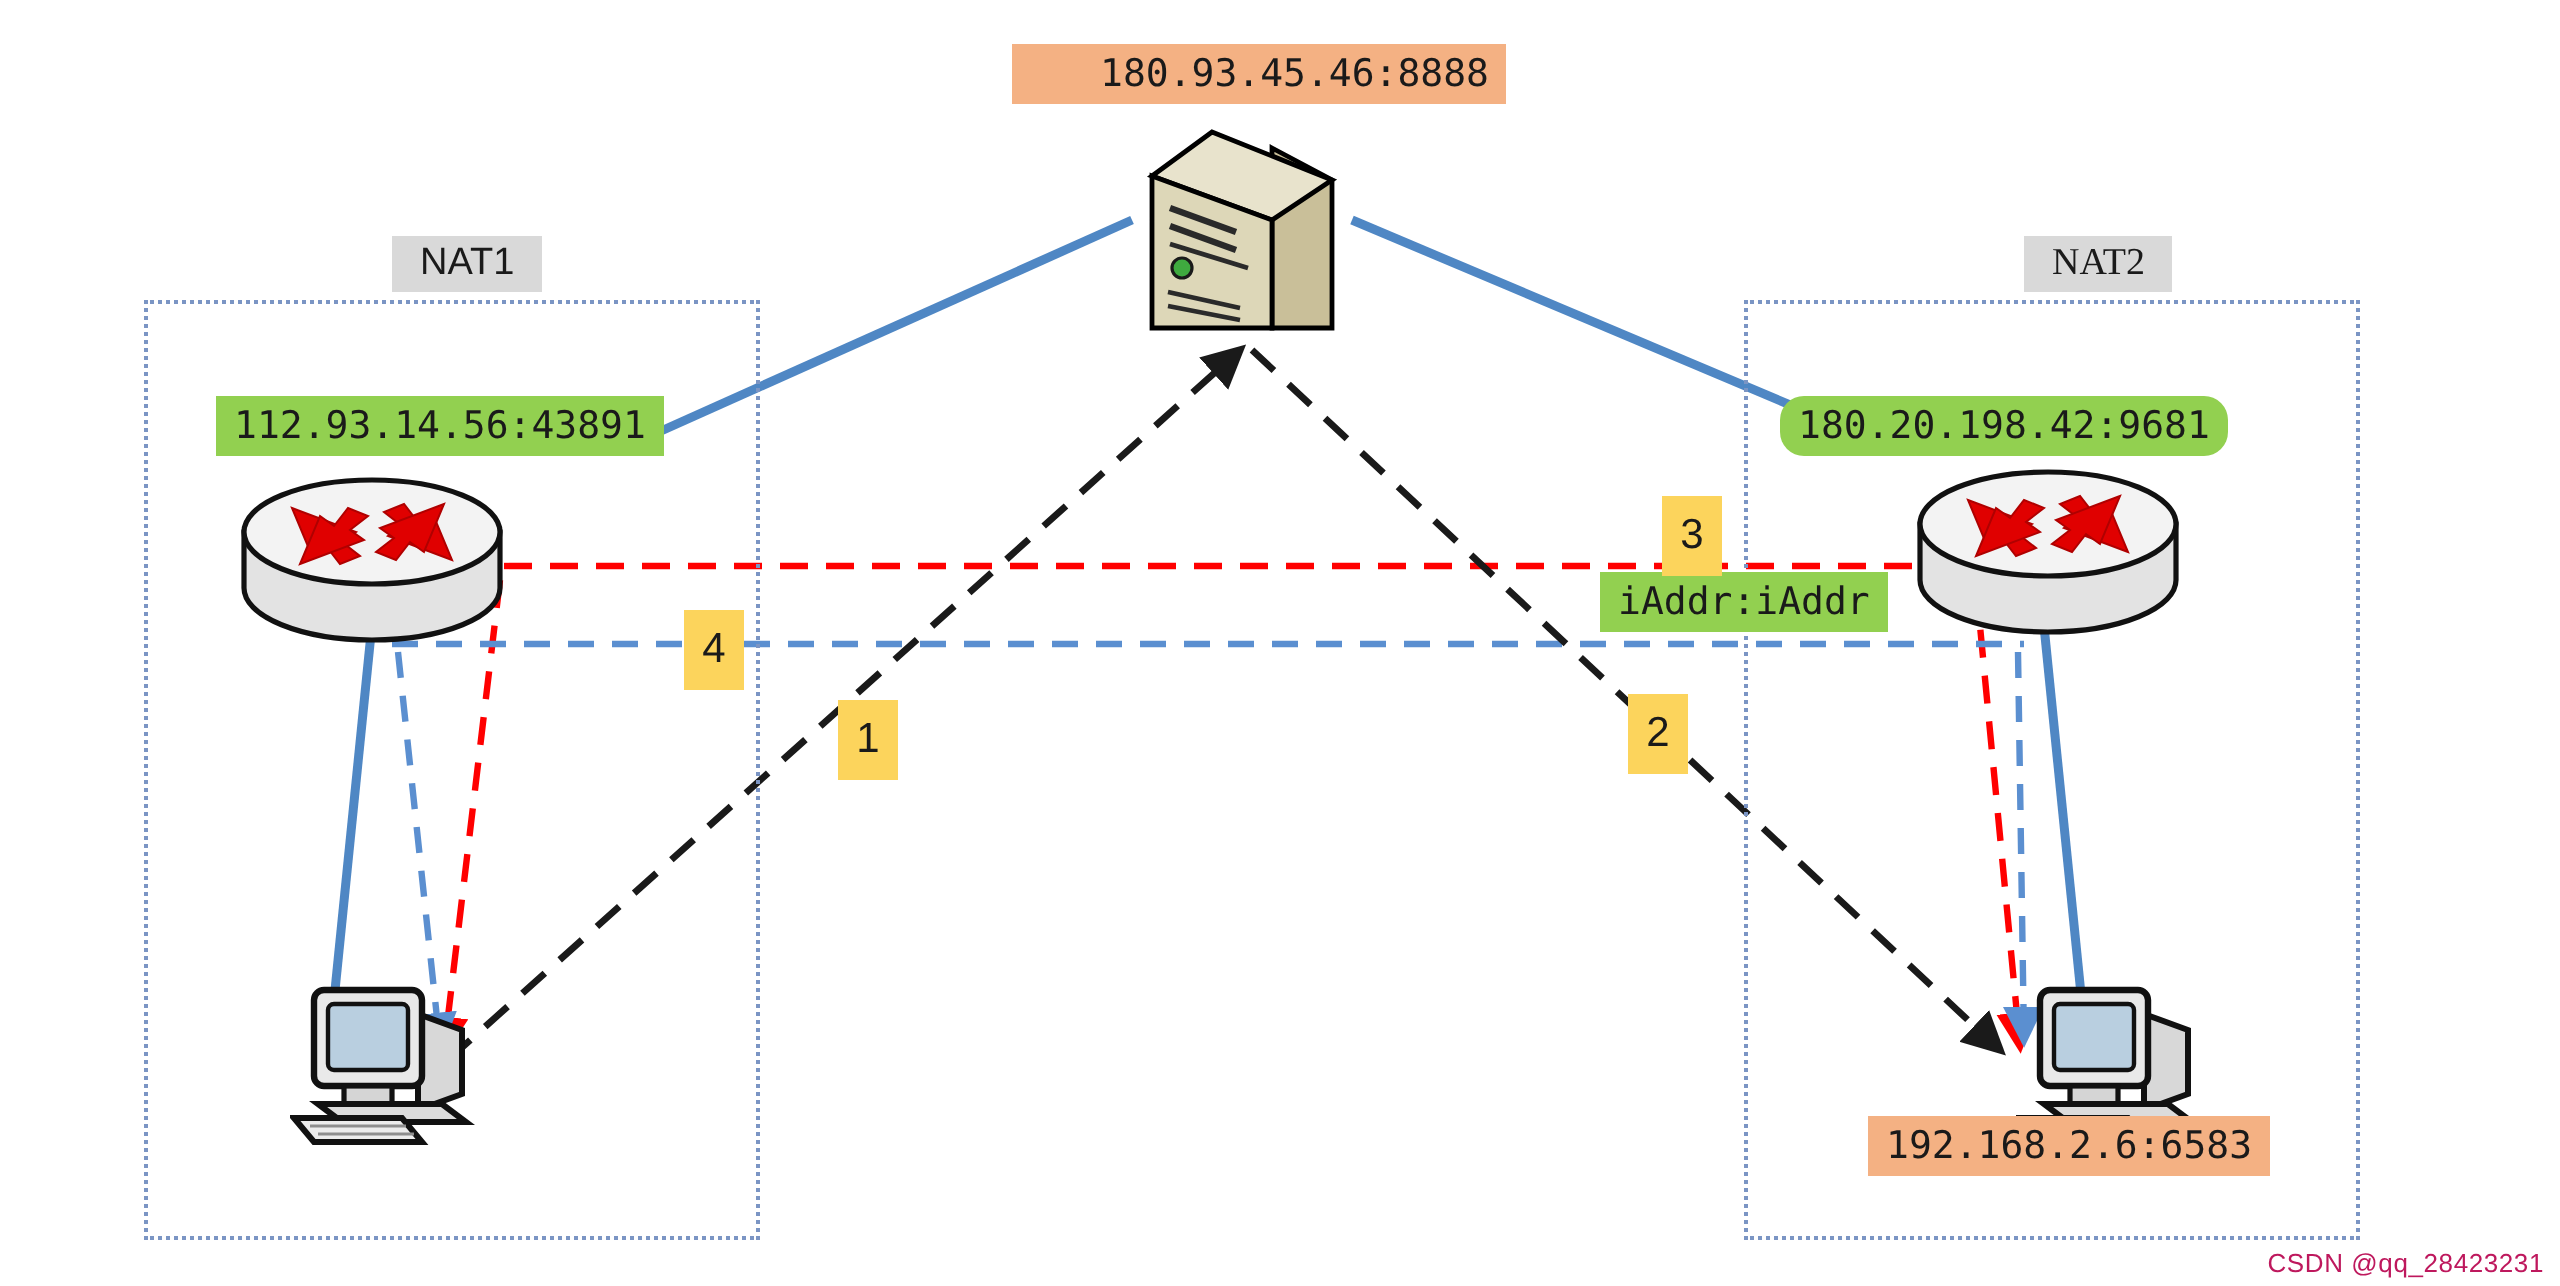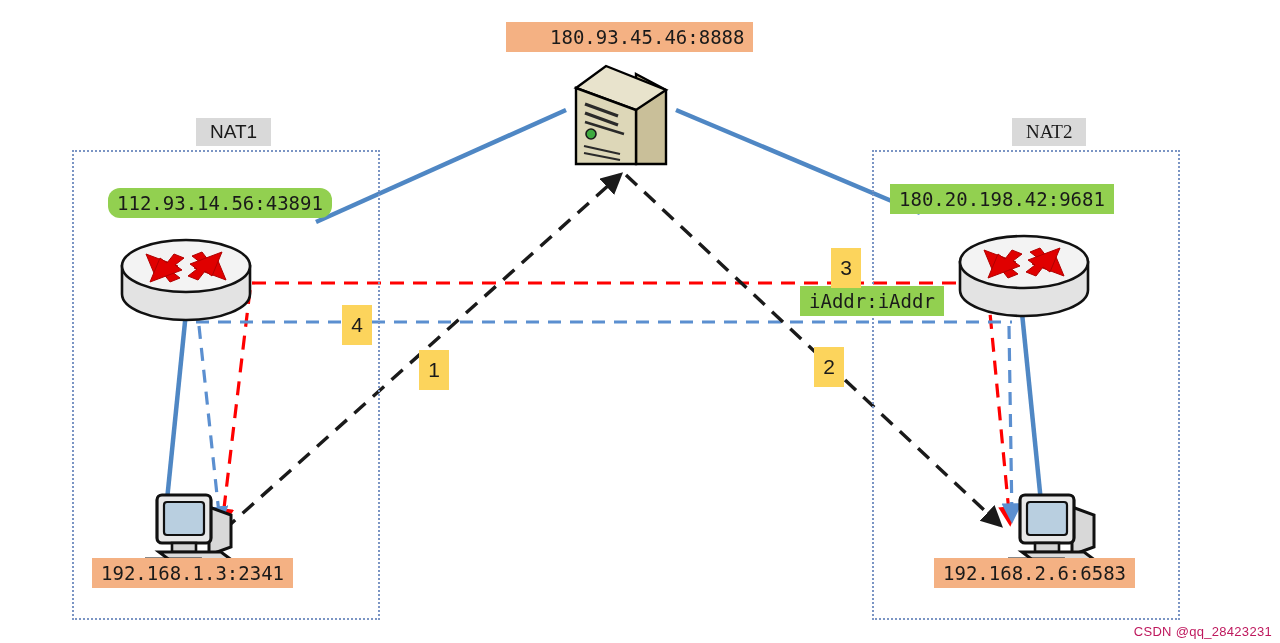--- a/index.html
+++ b/index.html
@@ -144,55 +144,54 @@
       <ellipse cx="68" cy="30" rx="64" ry="26" fill="#f3f3f3" stroke="#111" stroke-width="2.6"></ellipse>
       <g fill="#e00000" stroke="#b00000" stroke-width="1">
         <path d="M28,18 L60,30 L53,35 L62,42 L52,46 L45,37 L38,42 z"></path>
         <path d="M108,44 L76,32 L83,27 L74,20 L84,16 L91,25 L98,20 z"></path>
         <path d="M104,16 L72,28 L79,33 L70,40 L80,44 L87,35 L94,40 z"></path>
         <path d="M32,46 L64,34 L57,29 L66,22 L56,18 L49,27 L42,22 z"></path>
       </g>
     </svg>
   </div>
 
-  <div class="lbl lbl-green" style="left:108px;top:188px;border-radius:12px;">112.93.14.56:43891</div>
+  <div class="lbl lbl-green" style="left:108px;top:198px;">112.93.14.56:43891</div>
 
   <div class="icon" style="left:956px;top:232px;width:136px;height:90px;">
     <svg viewBox="0 0 136 90" width="136" height="90">
       <path d="M4,30 L4,58 A64,26 0 0 0 132,58 L132,30 z" fill="#e3e3e3" stroke="#111" stroke-width="2.6"></path>
       <ellipse cx="68" cy="30" rx="64" ry="26" fill="#f3f3f3" stroke="#111" stroke-width="2.6"></ellipse>
       <g fill="#e00000" stroke="#b00000" stroke-width="1">
         <path d="M28,18 L60,30 L53,35 L62,42 L52,46 L45,37 L38,42 z"></path>
         <path d="M108,44 L76,32 L83,27 L74,20 L84,16 L91,25 L98,20 z"></path>
         <path d="M104,16 L72,28 L79,33 L70,40 L80,44 L87,35 L94,40 z"></path>
         <path d="M32,46 L64,34 L57,29 L66,22 L56,18 L49,27 L42,22 z"></path>
       </g>
     </svg>
   </div>
 
-  <div class="lbl lbl-green" style="left:890px;top:184px;">180.20.198.42:9681</div>
+  <div class="lbl lbl-green" style="left:890px;top:198px;border-radius:12px;">180.20.198.42:9681</div>
 
   <div class="lbl lbl-green" style="left:800px;top:286px;">iAddr:iAddr</div>
 
   <div class="icon" style="left:145px;top:485px;width:100px;height:90px;">
     <svg viewBox="0 0 100 90" width="100" height="90">
       <path d="M64,22 L86,30 L86,62 L64,70 z" fill="#d8d8d8" stroke="#111" stroke-width="3"></path>
       <rect x="12" y="10" width="54" height="48" rx="5" fill="#e9e9e9" stroke="#111" stroke-width="3.2"></rect>
       <rect x="19" y="17" width="40" height="33" rx="3" fill="#b9cfe0" stroke="#111" stroke-width="2.2"></rect>
       <rect x="27" y="58" width="24" height="9" fill="#d5d5d5" stroke="#111" stroke-width="2.6"></rect>
       <path d="M14,67 L76,67 L88,76 L26,76 z" fill="#dcdcdc" stroke="#111" stroke-width="3"></path>
       <path d="M2,74 L56,74 L66,86 L12,86 z" fill="#ececec" stroke="#111" stroke-width="3"></path>
       <g stroke="#8e8e8e" stroke-width="1.4">
         <path d="M10,78 L58,78"></path>
           <path d="M14,82 L62,82"></path>
       </g>
     </svg>
   </div>
 
-  <div class="lbl lbl-orange" style="left:92px;top:558px;">192.168.1.3:2341</div>
 
   <div class="icon" style="left:1008px;top:485px;width:100px;height:90px;">
     <svg viewBox="0 0 100 90" width="100" height="90">
       <path d="M64,22 L86,30 L86,62 L64,70 z" fill="#d8d8d8" stroke="#111" stroke-width="3"></path>
       <rect x="12" y="10" width="54" height="48" rx="5" fill="#e9e9e9" stroke="#111" stroke-width="3.2"></rect>
       <rect x="19" y="17" width="40" height="33" rx="3" fill="#b9cfe0" stroke="#111" stroke-width="2.2"></rect>
       <rect x="27" y="58" width="24" height="9" fill="#d5d5d5" stroke="#111" stroke-width="2.6"></rect>
       <path d="M14,67 L76,67 L88,76 L26,76 z" fill="#dcdcdc" stroke="#111" stroke-width="3"></path>
       <path d="M2,74 L56,74 L66,86 L12,86 z" fill="#ececec" stroke="#111" stroke-width="3"></path>
       <g stroke="#8e8e8e" stroke-width="1.4">

